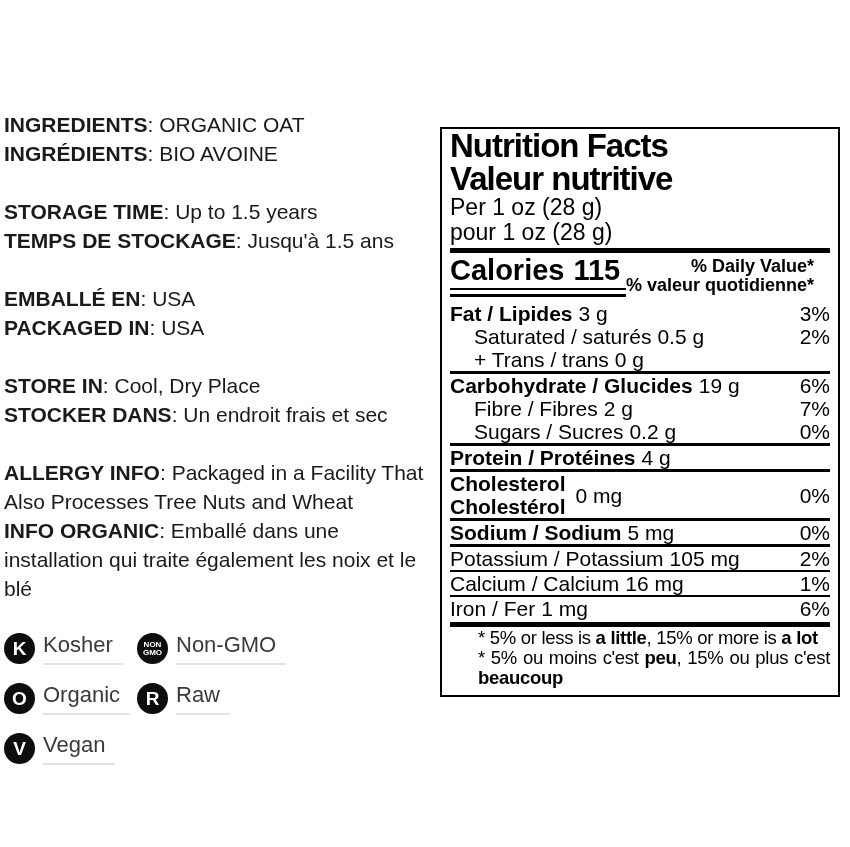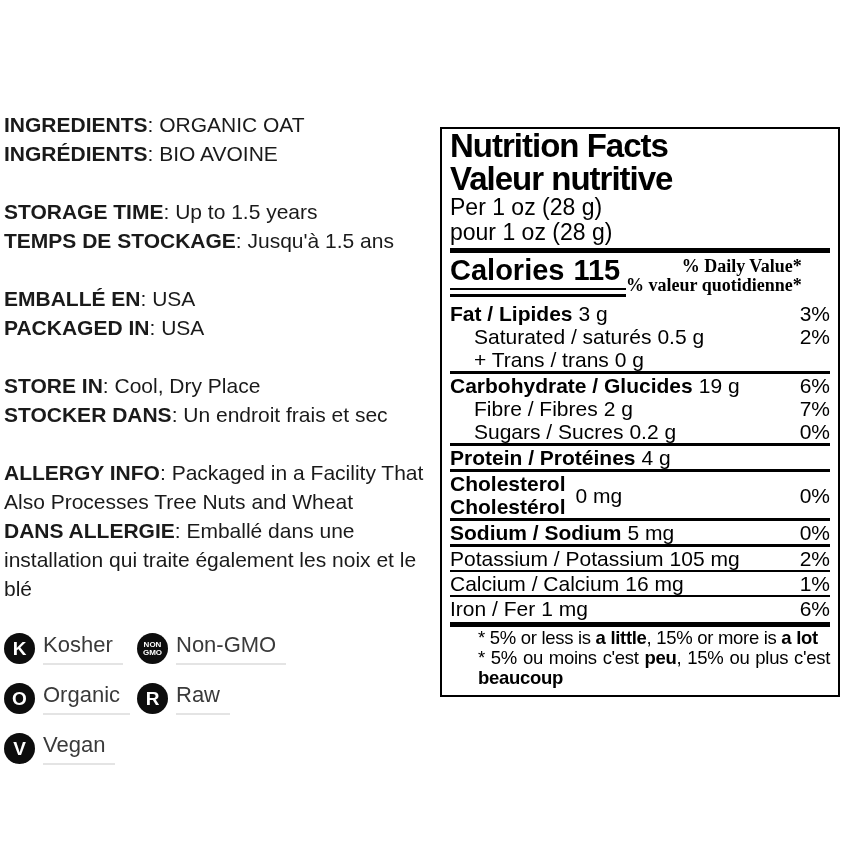--- a/index.html
+++ b/index.html
@@ -100,21 +100,20 @@
     width: 176px;
     margin-top: 3px;
   }
   .dv-head {
     text-align: right;
     font-size: 18px;
     font-weight: bold;
     line-height: 19px;
     padding-top: 2px;
     white-space: nowrap;
-    font-family: Liberation Serif, serif;
   }
 
   .nrow {
     display: flex;
     align-items: baseline;
     font-size: 21px;
     line-height: 23px;
   }
   .nrow.sep3 { border-top: 3px solid #000; }
   .nrow.sep2 { border-top: 2px solid #000; }
@@ -157,21 +156,21 @@
       <p class="info-row"><span class="info-label">PACKAGED IN</span><span>: </span><span class="info-value">USA</span></p>
     </div>
 
     <div class="info-section">
       <p class="info-row"><span class="info-label">STORE IN</span><span>: </span><span class="info-value">Cool, Dry Place</span></p>
       <p class="info-row"><span class="info-label">STOCKER DANS</span><span>: </span><span class="info-value">Un endroit frais et sec</span></p>
     </div>
 
     <div class="info-section">
       <p class="info-row"><span class="info-label">ALLERGY INFO</span><span>: </span><span class="info-value">Packaged in a Facility That Also Processes Tree Nuts and Wheat</span></p>
-      <p class="info-row"><span class="info-label">DANS ALLERGIE</span><span>: </span><span class="info-value">Emballé dans une installation qui traite également les noix et le blé</span></p>
+      <p class="info-row"><span class="info-label">INFO ORGANIC</span><span>: </span><span class="info-value">Emballé dans une installation qui traite également les noix et le blé</span></p>
     </div>
 
     <div class="badges">
       <div class="badge">
         <span class="bicon">K</span>
         <span class="blabel">Kosher</span>
       </div>
       <div class="badge">
         <span class="bicon ngmo">
             <span>NON</span>

